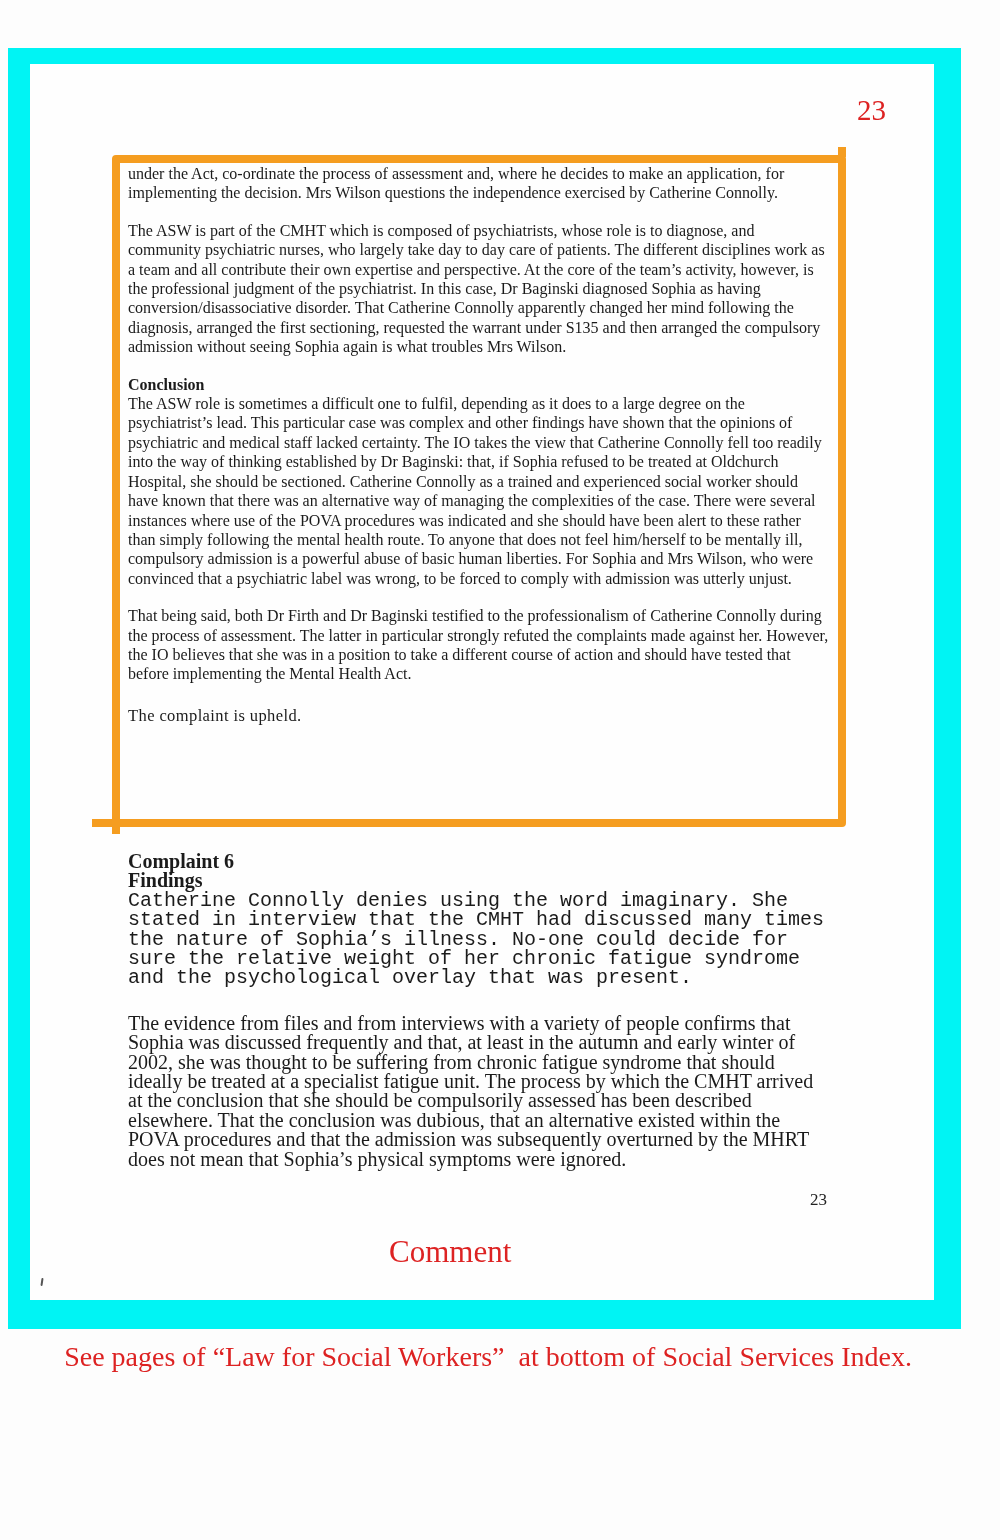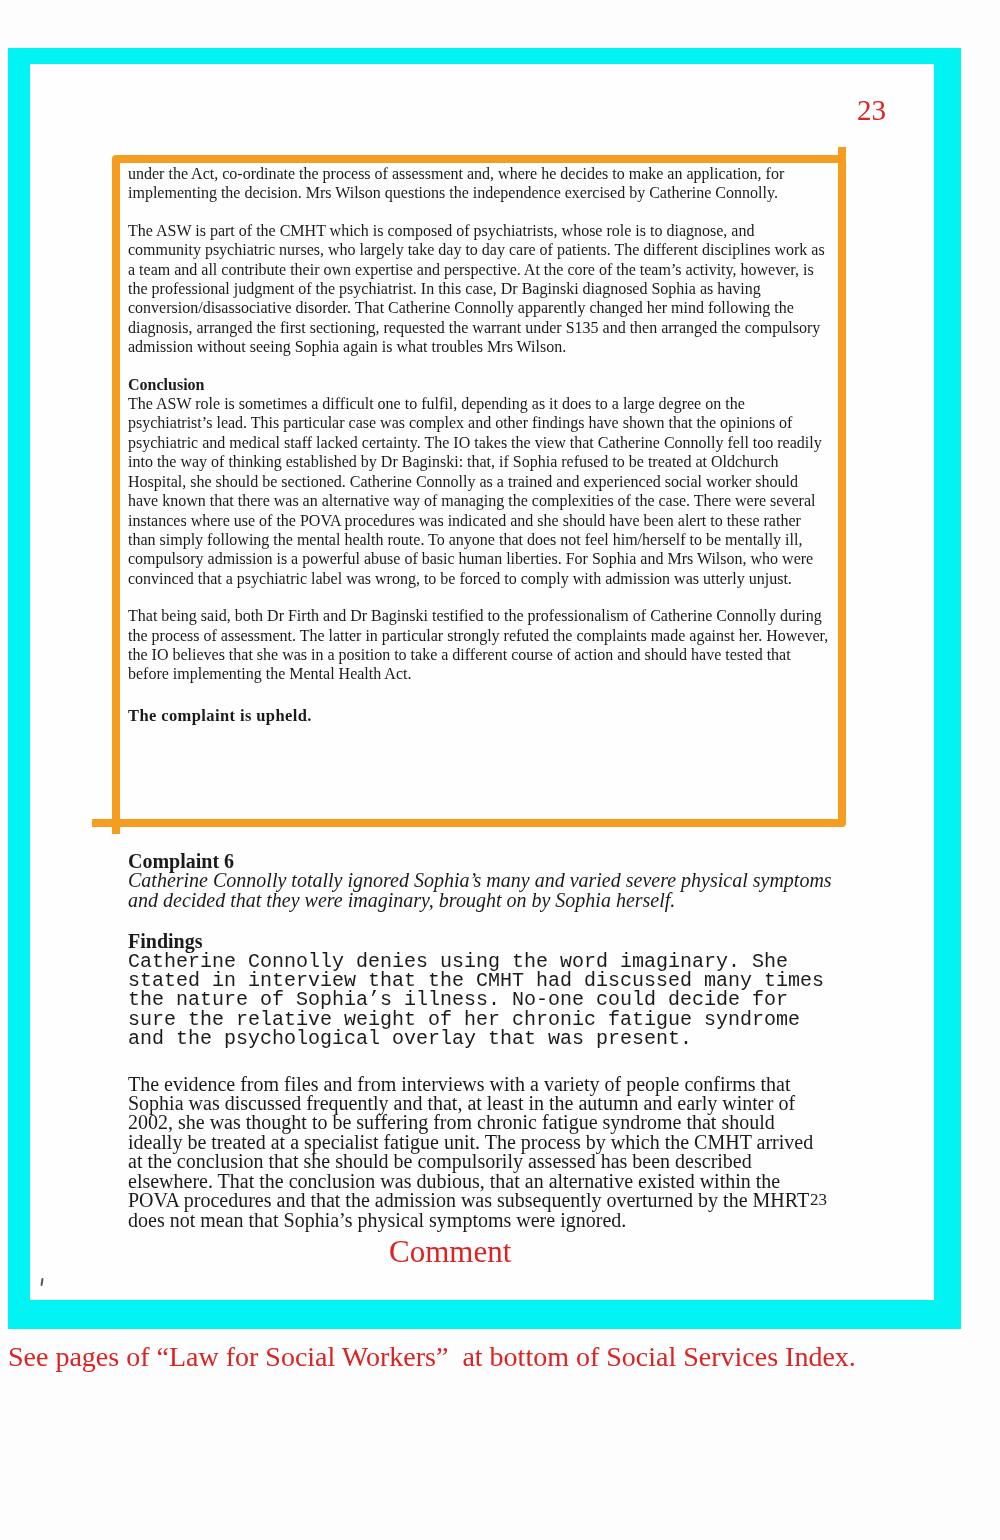--- a/index.html
+++ b/index.html
@@ -46,42 +46,41 @@
   
   .box-content{
     position:absolute;left:128px;top:163px;width:702px;
     font-size:16px;line-height:19.4px;
     padding-top:1px;
   }
   .para{margin:0 0 18px 0;}
   .para:last-child{margin-bottom:12px;}
   .heading{font-weight:bold;margin:0;}
   .heading-gap{}
-  .verdict{font-weight:bold;letter-spacing:0.4px;margin-top:22px;font-size:16.5px;}
+  .verdict{font-weight:normal;letter-spacing:0.4px;margin-top:22px;font-size:16.5px;}
   .below-box{
     position:absolute;left:128px;top:852px;width:704px;
     font-size:20px;line-height:19.4px;
   }
   .allegation{font-style:italic;margin:0 0 22px 0;}
   .findings-p1{margin:0 0 26px 0;font-family:Liberation Mono, monospace;}
   
   .page-num-bottom{
     position:absolute;left:810px;top:1190px;
     font-size:17px;color:#222;
   }
   .comment-heading{
     position:absolute;left:389px;top:1234px;
     font-size:31px;color:var(--accent_red,#e32525);
   }
   .footer-note{
     position:absolute;left:0;top:1341px;width:912px;
-    text-align:left;
+    text-align:right;
     font-size:28px;color:var(--accent_red,#e01d1d);
     white-space:pre-wrap;
-    padding-left:8px;
   }
   .speck{
     position:absolute;left:41px;top:1278px;width:2px;height:8px;
     background:#555;transform:rotate(8deg);border-radius:1px;
   }
 </style>
 </head>
 <body>
 
 <div class="cyan-frame"></div>
@@ -98,21 +97,20 @@
   <p class="para">under the Act, co-ordinate the process of assessment and, where he decides to make an application, for implementing the decision. Mrs Wilson questions the independence exercised by Catherine Connolly.</p>
   <p class="para">The ASW is part of the CMHT which is composed of psychiatrists, whose role is to diagnose, and community psychiatric nurses, who largely take day to day care of patients. The different disciplines work as a team and all contribute their own expertise and perspective. At the core of the team’s activity, however, is the professional judgment of the psychiatrist. In this case, Dr Baginski diagnosed Sophia as having conversion/disassociative disorder. That Catherine Connolly apparently changed her mind following the diagnosis, arranged the first sectioning, requested the warrant under S135 and then arranged the compulsory admission without seeing Sophia again is what troubles Mrs Wilson.</p>
   <p class="heading heading-gap">Conclusion</p>
   <p class="para">The ASW role is sometimes a difficult one to fulfil, depending as it does to a large degree on the psychiatrist’s lead. This particular case was complex and other findings have shown that the opinions of psychiatric and medical staff lacked certainty. The IO takes the view that Catherine Connolly fell too readily into the way of thinking established by Dr Baginski: that, if Sophia refused to be treated at Oldchurch Hospital, she should be sectioned. Catherine Connolly as a trained and experienced social worker should have known that there was an alternative way of managing the complexities of the case. There were several instances where use of the POVA procedures was indicated and she should have been alert to these rather than simply following the mental health route. To anyone that does not feel him/herself to be mentally ill, compulsory admission is a powerful abuse of basic human liberties. For Sophia and Mrs Wilson, who were convinced that a psychiatric label was wrong, to be forced to comply with admission was utterly unjust.</p>
   <p class="para">That being said, both Dr Firth and Dr Baginski testified to the professionalism of Catherine Connolly during the process of assessment. The latter in particular strongly refuted the complaints made against her. However, the IO believes that she was in a position to take a different course of action and should have tested that before implementing the Mental Health Act.</p>
   <p class="heading verdict">The complaint is upheld.</p>
 </div>
 
 <div class="below-box">
   <p class="heading">Complaint 6</p>
-  <p class="allegation">Catherine Connolly totally ignored Sophia’s many and varied severe physical symptoms and decided that they were imaginary, brought on by Sophia herself.</p>
   <p class="heading">Findings</p>
   <p class="findings-p1">Catherine Connolly denies using the word imaginary. She stated in interview that the CMHT had discussed many times the nature of Sophia’s illness. No-one could decide for sure the relative weight of her chronic fatigue syndrome and the psychological overlay that was present.</p>
   <p class="para">The evidence from files and from interviews with a variety of people confirms that Sophia was discussed frequently and that, at least in the autumn and early winter of 2002, she was thought to be suffering from chronic fatigue syndrome that should ideally be treated at a specialist fatigue unit. The process by which the CMHT arrived at the conclusion that she should be compulsorily assessed has been described elsewhere. That the conclusion was dubious, that an alternative existed within the POVA procedures and that the admission was subsequently overturned by the MHRT does not mean that Sophia’s physical symptoms were ignored.</p>
 </div>
 
 <div class="page-num-bottom">23</div>
 
 <div class="comment-heading">Comment</div>
 
 <div class="speck"></div>

